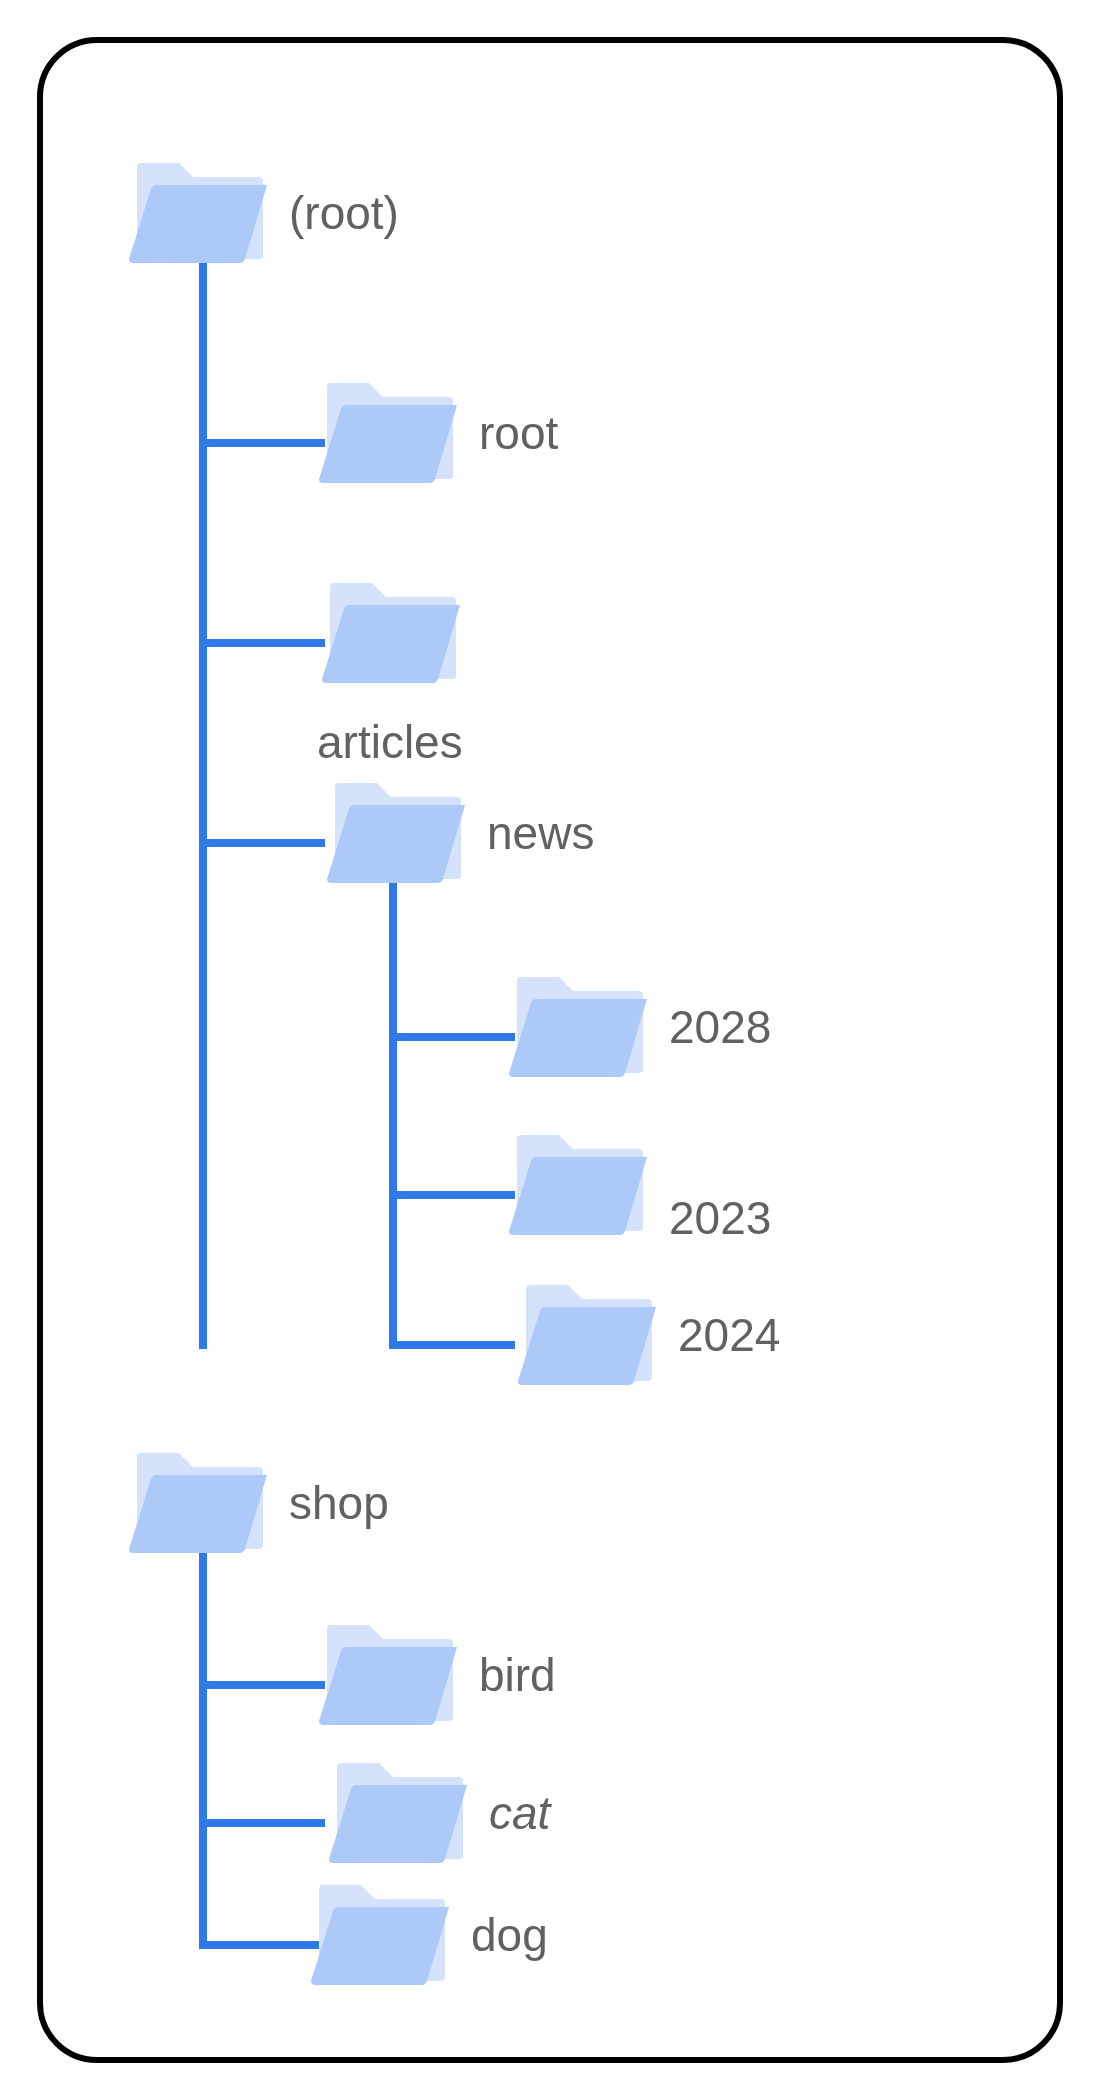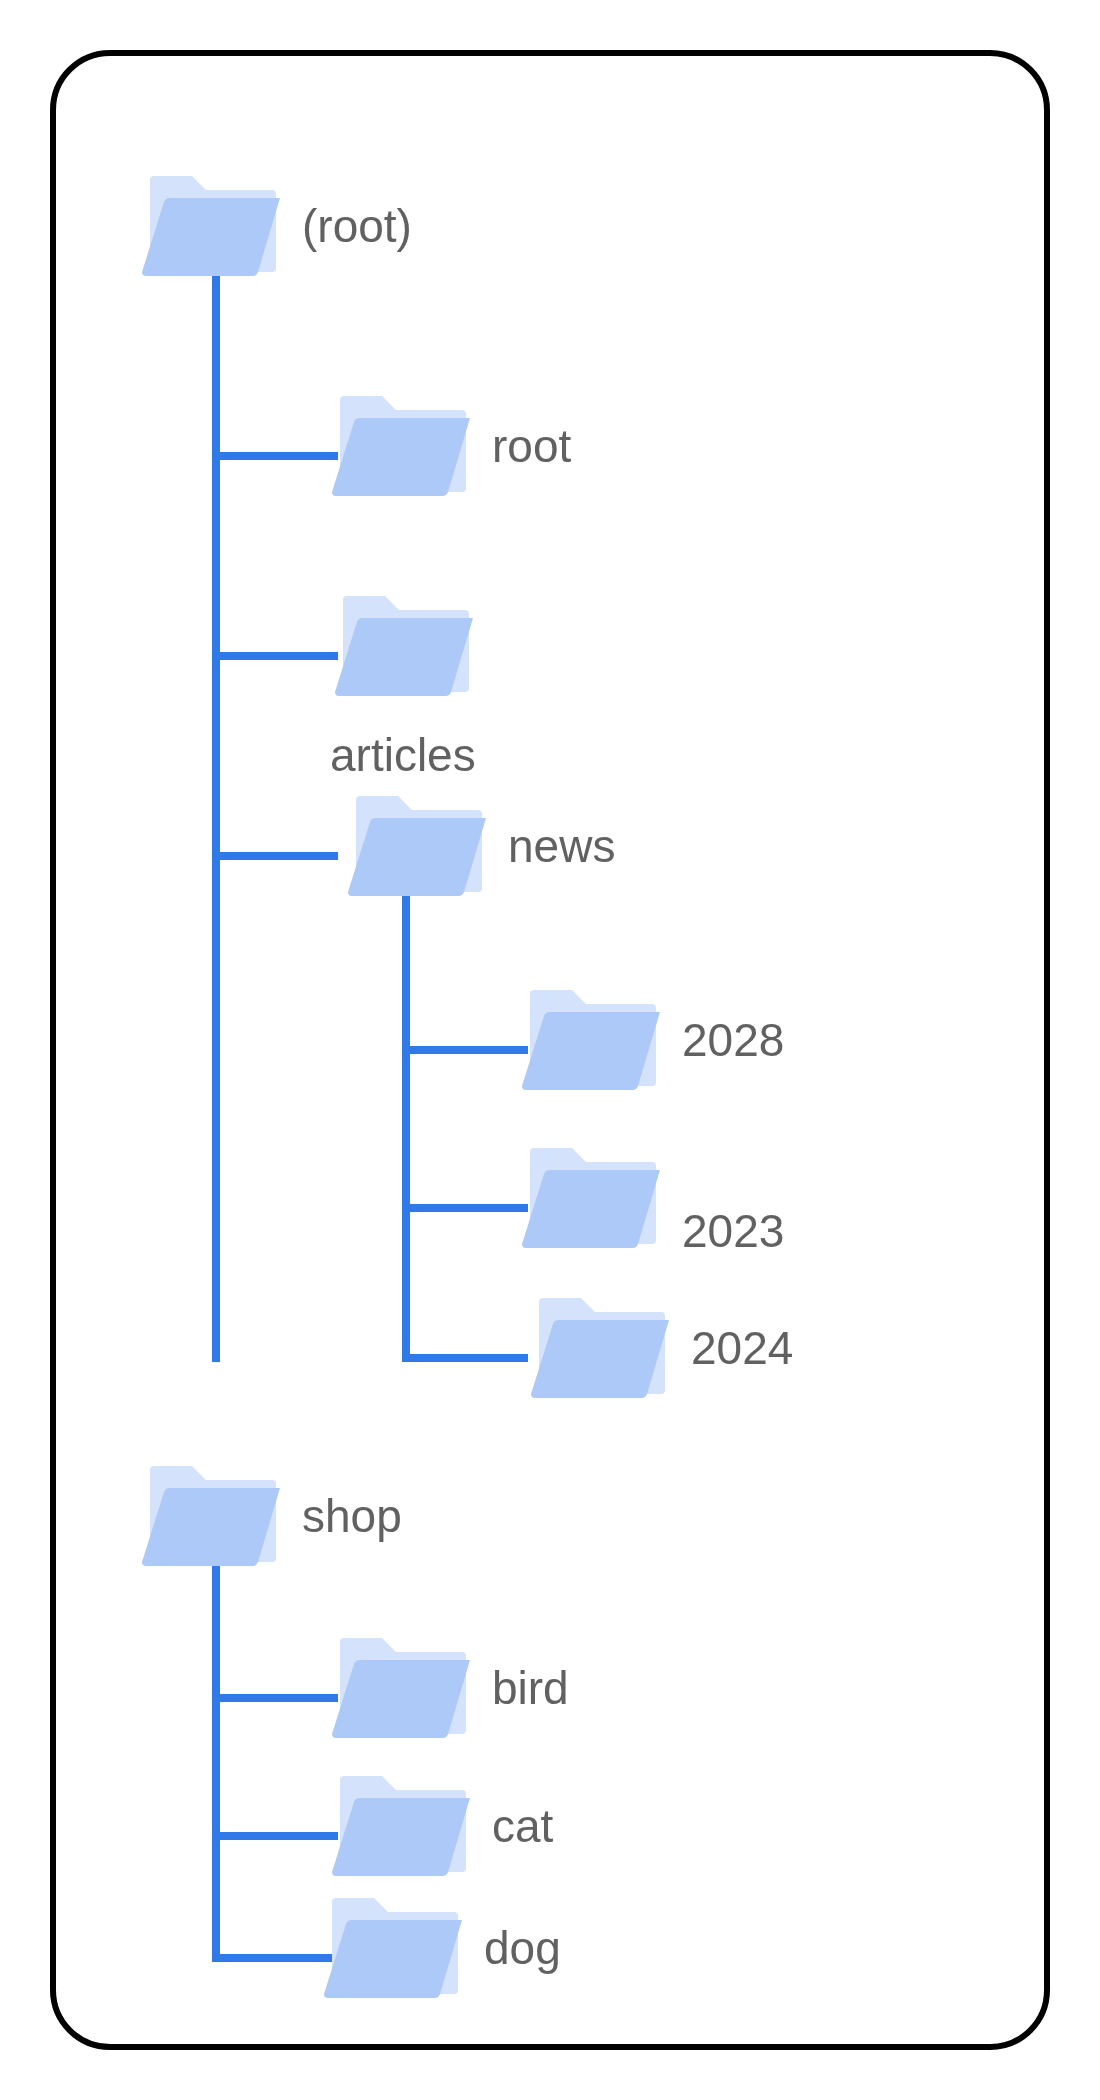--- a/index.html
+++ b/index.html
@@ -5,21 +5,21 @@
   html, body {
     margin: 0;
     padding: 0;
     background: #ffffff;
   }
   .page {
     width: 1100px;
     height: 2100px;
     position: relative;
     box-sizing: border-box;
-    padding: 50px;
+    padding: 37px;
   }
   .frame {
     width: 100%;
     height: 100%;
     border: 6px solid #000;
     border-radius: 60px;
     position: relative;
     box-sizing: border-box;
   }
   .node {
@@ -92,21 +92,21 @@
     </div>
 
     <div class="node" style="left:274px; top:530px;flex-direction:column;">
       <svg class="folder-svg" viewBox="0 0 140 120">
         <path fill="#d4e3fb" d="M14 10 h38 l14 14 h66 a4 4 0 0 1 4 4 v74 a4 4 0 0 1 -4 4 h-118 a4 4 0 0 1 -4 -4 v-88 a4 4 0 0 1 4 -4 z"></path>
         <path fill="#acc9f7" d="M2 106 L24 36 a6 6 0 0 1 6 -4 h110 L118 106 a6 6 0 0 1 -6 4 H6 a4 4 0 0 1 -4 -4 z"></path>
       </svg>
       <span class="label">articles</span>
     </div>
 
-    <div class="node" style="left:290px; top:730px;">
+    <div class="node" style="left:282px; top:730px;">
       <svg class="folder-svg" viewBox="0 0 140 120">
         <path fill="#d4e3fb" d="M14 10 h38 l14 14 h66 a4 4 0 0 1 4 4 v74 a4 4 0 0 1 -4 4 h-118 a4 4 0 0 1 -4 -4 v-88 a4 4 0 0 1 4 -4 z"></path>
         <path fill="#acc9f7" d="M2 106 L24 36 a6 6 0 0 1 6 -4 h110 L118 106 a6 6 0 0 1 -6 4 H6 a4 4 0 0 1 -4 -4 z"></path>
       </svg>
       <span class="label">news</span>
     </div>
 
     <div class="node" style="left:464px; top:924px;">
       <svg class="folder-svg" viewBox="0 0 140 120">
         <path fill="#d4e3fb" d="M14 10 h38 l14 14 h66 a4 4 0 0 1 4 4 v74 a4 4 0 0 1 -4 4 h-118 a4 4 0 0 1 -4 -4 v-88 a4 4 0 0 1 4 -4 z"></path>
@@ -140,21 +140,21 @@
     </div>
 
     <div class="node" style="left:274px; top:1572px;justify-content:space-between;">
       <svg class="folder-svg" viewBox="0 0 140 120">
         <path fill="#d4e3fb" d="M14 10 h38 l14 14 h66 a4 4 0 0 1 4 4 v74 a4 4 0 0 1 -4 4 h-118 a4 4 0 0 1 -4 -4 v-88 a4 4 0 0 1 4 -4 z"></path>
         <path fill="#acc9f7" d="M2 106 L24 36 a6 6 0 0 1 6 -4 h110 L118 106 a6 6 0 0 1 -6 4 H6 a4 4 0 0 1 -4 -4 z"></path>
       </svg>
       <span class="label">bird</span>
     </div>
 
-    <div class="node" style="left:274px; top:1710px;">
+    <div class="node" style="left:284px; top:1710px;font-style:italic;">
       <svg class="folder-svg" viewBox="0 0 140 120">
         <path fill="#d4e3fb" d="M14 10 h38 l14 14 h66 a4 4 0 0 1 4 4 v74 a4 4 0 0 1 -4 4 h-118 a4 4 0 0 1 -4 -4 v-88 a4 4 0 0 1 4 -4 z"></path>
         <path fill="#acc9f7" d="M2 106 L24 36 a6 6 0 0 1 6 -4 h110 L118 106 a6 6 0 0 1 -6 4 H6 a4 4 0 0 1 -4 -4 z"></path>
       </svg>
       <span class="label">cat</span>
     </div>
 
     <div class="node" style="left:266px; top:1832px;text-align:right;">
       <svg class="folder-svg" viewBox="0 0 140 120">
         <path fill="#d4e3fb" d="M14 10 h38 l14 14 h66 a4 4 0 0 1 4 4 v74 a4 4 0 0 1 -4 4 h-118 a4 4 0 0 1 -4 -4 v-88 a4 4 0 0 1 4 -4 z"></path>

